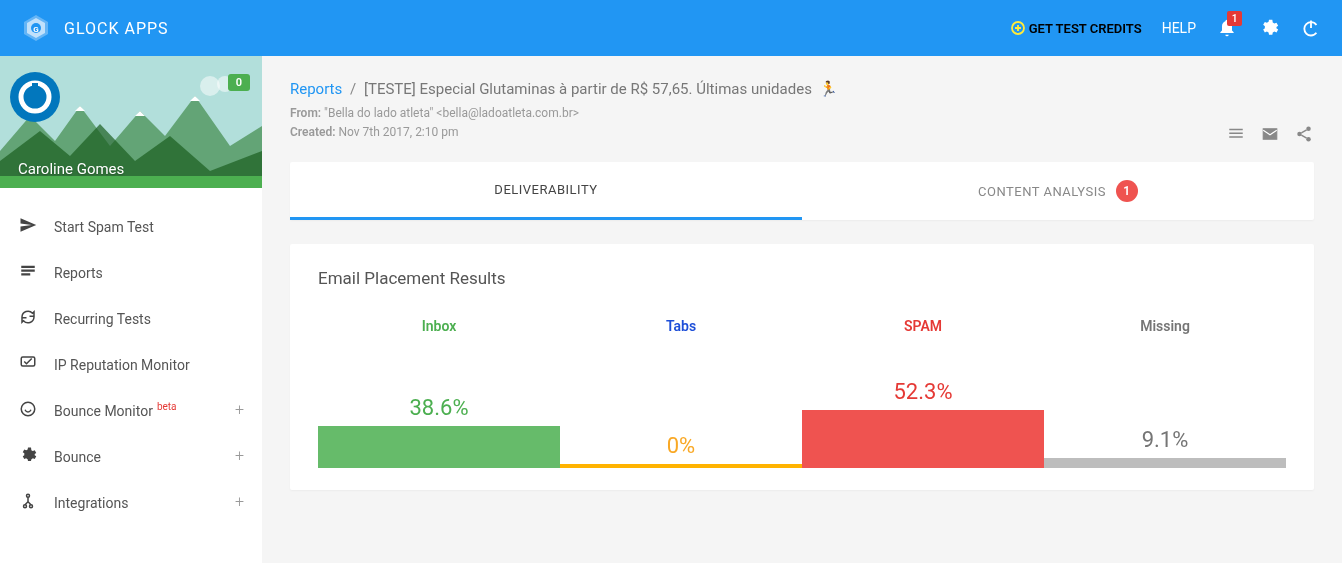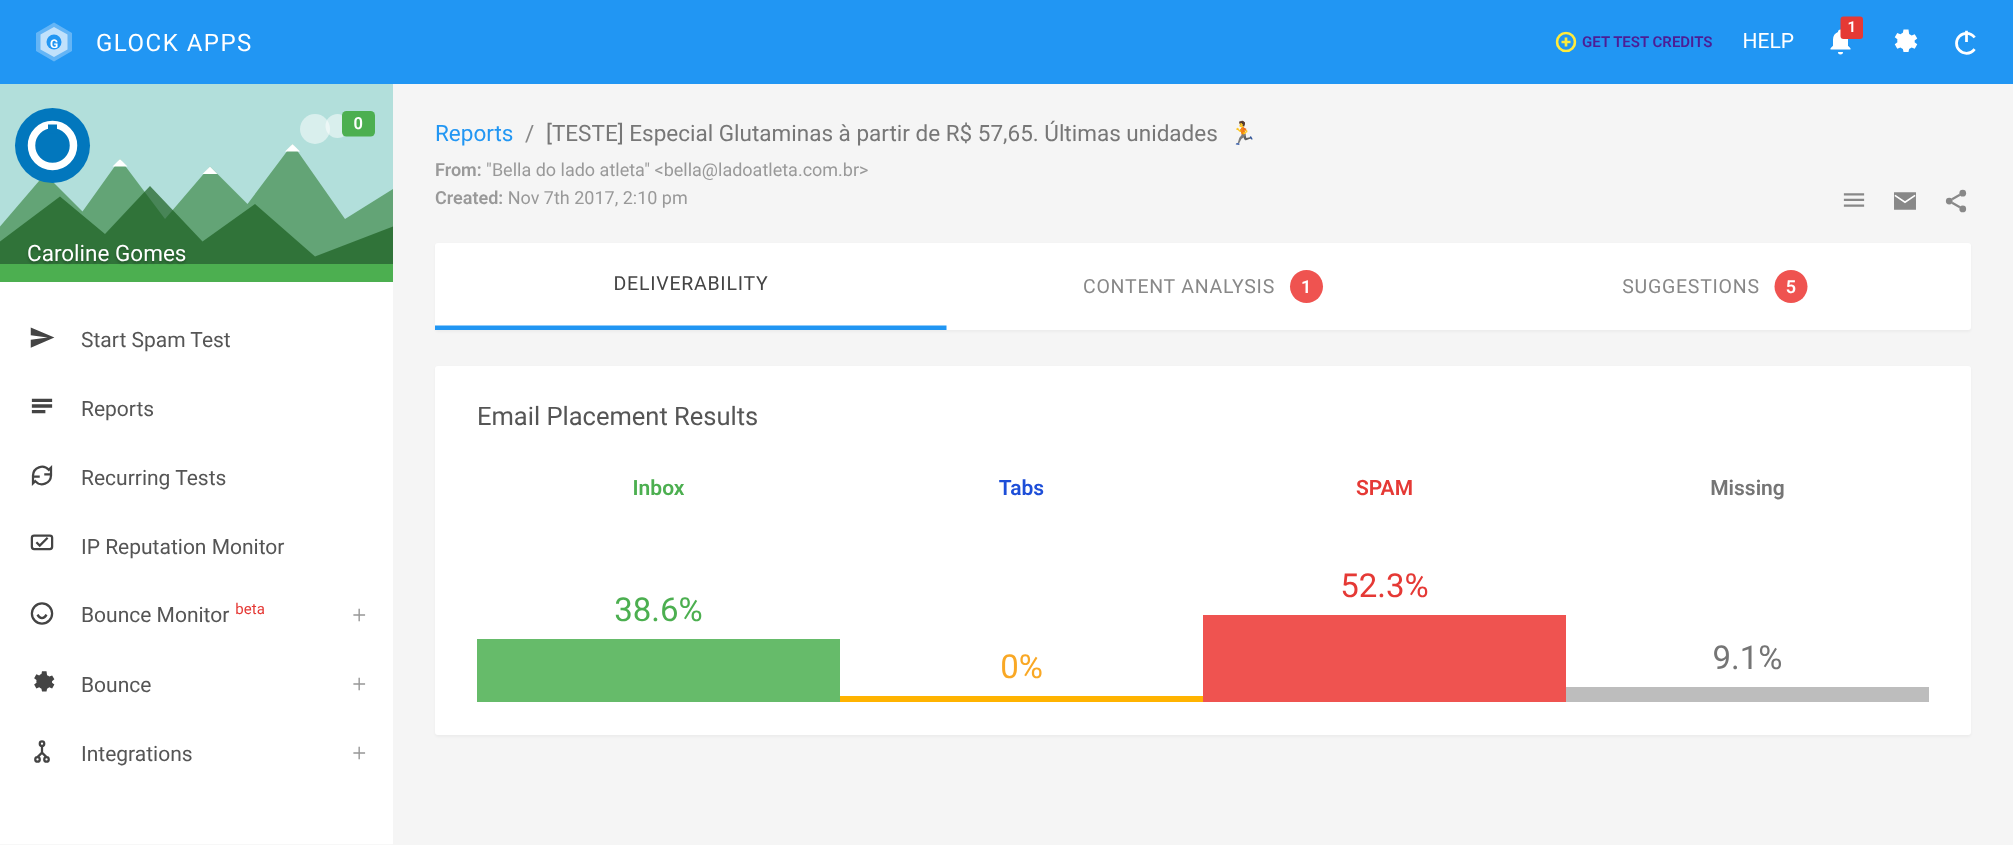--- a/index.html
+++ b/index.html
@@ -4,21 +4,21 @@
   <style>
     * { margin: 0; padding: 0; box-sizing: border-box; }
     body { font-family: -apple-system, BlinkMacSystemFont, "Segoe UI", Roboto, Arial, sans-serif; background: #f5f5f5; color: #333; }
     
     .header { background: #2196f3; height: 56px; display: flex; align-items: center; padding: 0 20px; color: #fff; }
     .logo-wrap { display: flex; align-items: center; gap: 12px; }
     .logo-hex { width: 32px; height: 32px; display: flex; align-items: center; justify-content: center; }
     .app-title { font-size: 16px; font-weight: 400; letter-spacing: 1px; }
     .header-spacer { flex: 1; }
     .header-right { display: flex; align-items: center; gap: 20px; }
-    .credits-link { color: #4c1d95; font-size: 10px; font-weight: 600; display: flex; align-items: center; gap: 4px; cursor: pointer; margin-left: 11px; }
+    .credits-link { color: #000000; font-size: 13px; font-weight: 600; display: flex; align-items: center; gap: 4px; cursor: pointer; margin-left: 11px; }
     .help-link { color: #fff; font-size: 14px; cursor: pointer; }
     .header-icon { width: 22px; height: 22px; display: flex; align-items: center; justify-content: center; cursor: pointer; position: relative; }
     .badge-red { position: absolute; top: -6px; right: -4px; background: #e53935; color: #fff; font-size: 10px; width: 15px; height: 15px; display: flex; align-items: center; justify-content: center; border-radius: 2px; font-weight: 600; }
     
     .layout { display: flex; }
     .sidebar { width: 262px; background: #fff; min-height: calc(100vh - 56px); }
     .profile-banner { height: 132px; background: linear-gradient(to bottom, #c8e6c9 0%, #a5d6a7 40%, #81c784 100%); position: relative; overflow: hidden; }
     .profile-banner svg.mountains { position: absolute; bottom: 0; left: 0; width: 100%; height: 100%; }
     .avatar-circle { position: absolute; top: 16px; left: 10px; width: 50px; height: 50px; border-radius: 50%; background: #0277bd; display: flex; align-items: center; justify-content: center; }
     .badge-green { position: absolute; top: 18px; right: 12px; background: #4caf50; color: #fff; font-size: 11px; padding: 2px 8px; border-radius: 3px; font-weight: 600; }
@@ -247,24 +247,20 @@
     </div>
 
     <div class="tabs-card">
       <div class="tab active">
         <span>DELIVERABILITY</span>
       </div>
       <div class="tab">
         <span>CONTENT ANALYSIS</span>
         <span class="tab-badge">1</span>
       </div>
-      <div class="tab">
-        <span>SUGGESTIONS</span>
-        <span class="tab-badge">5</span>
-      </div>
     </div>
 
     <div class="results-card">
       <div class="results-title">Email Placement Results</div>
       <div class="chart-row">
         <div class="chart-col">
           <div class="chart-label inbox">Inbox</div>
           <div class="chart-bar-area">
             <div class="chart-value inbox">38.6%</div>
             <div class="chart-bar inbox" id="bar-0" style="height: 42.46px;"></div>

